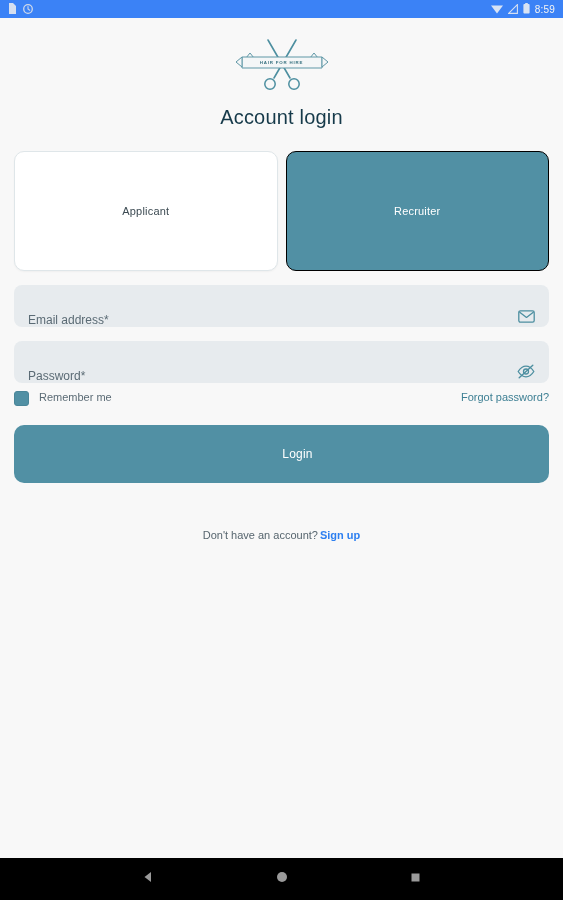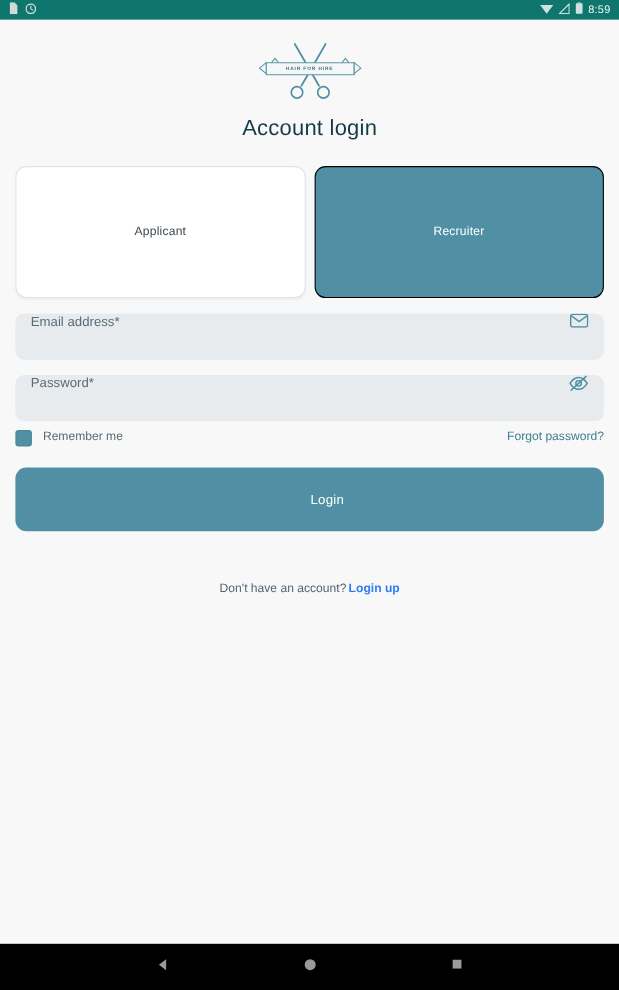--- a/index.html
+++ b/index.html
@@ -12,21 +12,21 @@
   #screen {
     position:relative;
     width:563px; height:900px;
     background:#f8f8f8;
     display:flex; flex-direction:column;
   }
 
   
   .statusbar {
     height:18px; flex:0 0 18px;
-    background:#0f766e;
+    background:#3b82f6;
     display:flex; align-items:flex-start;
     padding:0 8px;
     color:#f2f2f2;
   }
   .sb-left { display:flex; align-items:center; gap:7px; }
   .sb-right { margin-left:auto; display:flex; align-items:center; gap:5px; }
   .sb-ico { opacity:.85; display:block; }
   .sb-time { font-size:10px; letter-spacing:.2px; color:#f4f4f4; }
 
   
@@ -93,21 +93,21 @@
     border:1px solid #000000;
     color:#ffffff;
   }
 
   
   .field {
     margin-top:14px;
     height:42px;
     background:#e7ebee;
     border-radius:8px;
-    display:flex; align-items:flex-start;
+    display:flex; align-items:flex-end;
     padding:0 14px;
     cursor:text;
   }
   .field input {
     flex:1 1 auto;
     border:none; outline:none; background:transparent;
     font-family:"Liberation Sans", sans-serif;
     font-size:12px;
     color:#33434c;
   }
@@ -281,21 +281,21 @@
 
     <div class="remember-row">
       <div class="checkbox"></div>
       <span class="remember-label">Remember me</span>
       <span class="forgot">Forgot password?</span>
     </div>
 
     <div class="login-btn">Login</div>
 
     <div class="signup-line">
-      <span>Don't have an account?</span><span class="signup-link">Login up</span>
+      <span>Don't have an account?</span><span class="signup-link">Sign up</span>
     </div>
 
     <div class="spacer"></div>
   </div>
 
   <div class="navbar">
     <span class="nav-ico">
       <svg width="14" height="14" viewBox="0 0 14 14">
           <path d="M10 2 L3.5 7 L10 12 Z" fill="#9a9a9a"></path>
         </svg>

